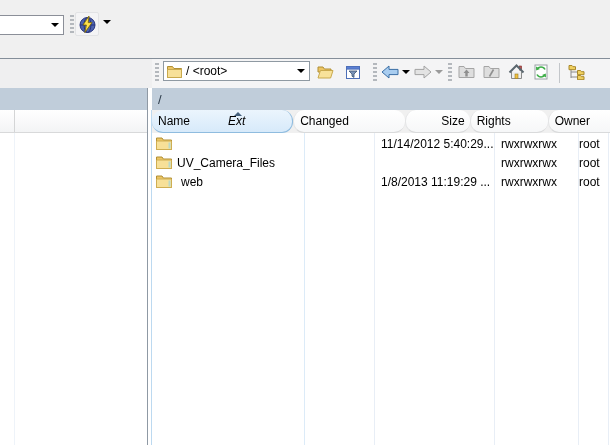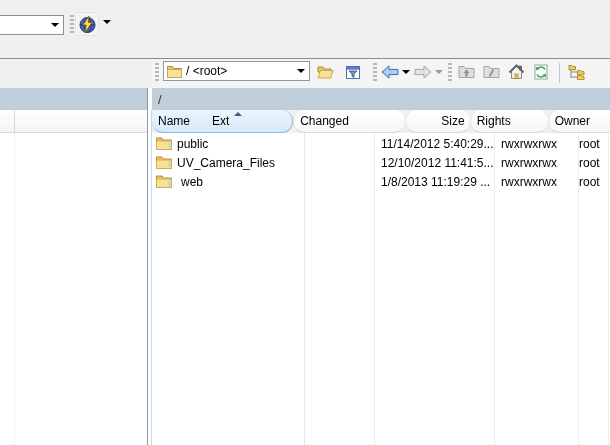--- a/index.html
+++ b/index.html
@@ -212,21 +212,21 @@
 
 <div id="remote-band" class="abs">
   <span class="txt">/</span>
 </div>
 
 <div id="remote-edge" class="abs"></div>
 
 <div id="remote-header" class="abs">
   <div class="hcell hl" style="width:152px;">
     <span style="padding-left:6px;">Name</span>
-    <span style="position:absolute;left:60px;">Ext</span>
+    <span style="position:absolute;left:76px;font-style:italic;">Ext</span>
     <span class="sort-caret"></span>
   </div>
   <div class="hcell" style="width:120px;">
     <span style="padding-left:6px;">Changed</span>
   </div>
   <div class="hcell" style="width:70px;justify-content:flex-end;">
     <span style="padding-right:5px;">Size</span>
   </div>
   <div class="hcell" style="width:84px;text-align:right;">
     <span style="padding-left:6px;">Rights</span>
@@ -244,38 +244,36 @@
   <div class="grid-v" style="left:456px;"></div>
 
   <div class="frow" style="top:1px;">
     <span class="cell" style="left:4px;">
       <svg width="16" height="13" viewBox="0 0 16 13">
         <path d="M0.5 1 h5.5 l1.4 2 h8.1 v9.5 h-15 Z" fill="#edc564" stroke="#b08f35"></path>
         <path d="M0.5 4 h15 v8.5 h-15 Z" fill="#f7e098" stroke="#cfae52"></path>
         <rect x="12.5" y="5.5" width="2" height="6" fill="#b9d9c9"></rect>
       </svg>
     </span>
-    <span class="cell" style="left:25px;width:125px;">public</span>
     <span class="cell" style="left:152px;width:66px;justify-content:flex-end;"></span>
     <span class="cell" style="left:229px;width:112px;">11/14/2012 5:40:29...</span>
     <span class="cell" style="left:349px;width:76px;">rwxrwxrwx</span>
     <span class="cell" style="left:427px;width:50px;">root</span>
   </div>
 
   <div class="frow" style="top:20px;">
     <span class="cell" style="left:4px;">
       <svg width="16" height="13" viewBox="0 0 16 13">
         <path d="M0.5 1 h5.5 l1.4 2 h8.1 v9.5 h-15 Z" fill="#edc564" stroke="#b08f35"></path>
         <path d="M0.5 4 h15 v8.5 h-15 Z" fill="#f7e098" stroke="#cfae52"></path>
         <rect x="12.5" y="5.5" width="2" height="6" fill="#b9d9c9"></rect>
       </svg>
     </span>
     <span class="cell" style="left:25px;width:125px;">UV_Camera_Files</span>
     <span class="cell" style="left:152px;width:66px;justify-content:flex-end;"></span>
-    <span class="cell" style="left:229px;width:112px;">12/10/2012 11:41:5...</span>
     <span class="cell" style="left:349px;width:76px;">rwxrwxrwx</span>
     <span class="cell" style="left:427px;width:50px;">root</span>
   </div>
 
   <div class="frow" style="top:39px;">
     <span class="cell" style="left:4px;">
       <svg width="16" height="13" viewBox="0 0 16 13">
         <path d="M0.5 1 h5.5 l1.4 2 h8.1 v9.5 h-15 Z" fill="#edc564" stroke="#b08f35"></path>
         <path d="M0.5 4 h15 v8.5 h-15 Z" fill="#f7e098" stroke="#cfae52"></path>
         <rect x="12.5" y="5.5" width="2" height="6" fill="#b9d9c9"></rect>

